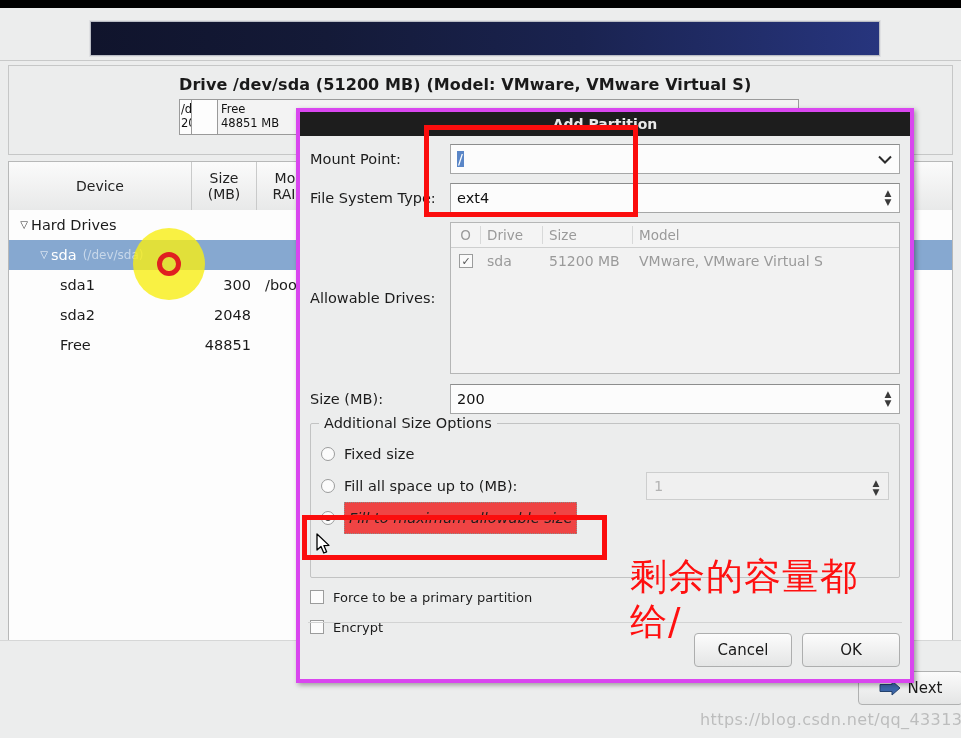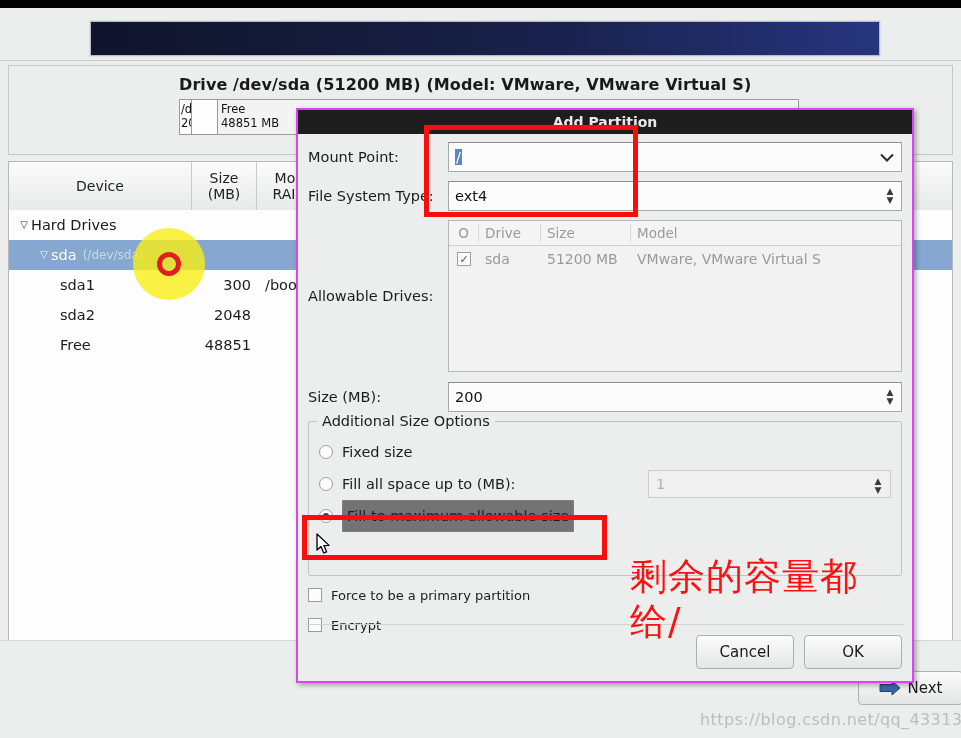--- a/index.html
+++ b/index.html
@@ -66,21 +66,21 @@
     border-top:1px solid #d6d7d7;}
   .navbtn{position:absolute;top:30px;height:34px;
     background:linear-gradient(to bottom,#fbfbfb,#e4e5e5);border:1px solid #b0b1b1;
     border-radius:4px;display:flex;align-items:center;justify-content:center;gap:7px;
     font-size:15px;color:#1b1b1b;box-sizing:border-box;}
   #back-btn{left:738px;width:105px;}
   #next-btn{left:858px;width:105px;}
   .arr-svg{width:22px;height:16px;flex:none;}
   
   #dialog{position:absolute;left:296px;top:108px;width:618px;height:575px;
-    background:#eceded;border:2px solid #d946ef;box-sizing:border-box;
+    background:#eceded;border:4px solid #d946ef;box-sizing:border-box;
     box-shadow:2px 2px 5px rgba(0,0,0,.35);}
   #dlg-title{height:24px;background:#1d1d1d;color:#e9e9e9;font-size:14px;font-weight:bold;
     display:flex;align-items:center;justify-content:center;}
   #dlg-body{position:absolute;left:0;top:24px;right:0;bottom:0;padding:8px 10px 0 10px;
     box-sizing:border-box;}
   .frow{display:flex;align-items:center;margin-bottom:9px;}
   .flabel{width:140px;font-size:14.5px;color:#1c1c1c;flex:none;}
   .fctl{flex:1;position:relative;}
   .txtinput{width:100%;height:30px;box-sizing:border-box;background:#fcfcfc;
     border:1px solid #a6a7a7;border-top-color:#8c8d8d;padding:0 26px 0 6px;font-size:14.5px;
@@ -117,21 +117,21 @@
   #addl{position:relative;border:1px solid #c2c3c3;border-radius:2px;margin-top:4px;
     padding:14px 10px 8px 10px;box-sizing:border-box;height:155px;}
   #addl-legend{position:absolute;left:8px;top:-9px;background:#eceded;padding:0 5px;
     font-size:14.5px;color:#1c1c1c;}
   .optrow{display:flex;align-items:center;height:32px;}
   .radio{width:14px;height:14px;border:1px solid #9b9c9c;border-radius:50%;background:#fbfbfb;
     box-sizing:border-box;flex:none;margin-right:9px;position:relative;}
   .radio.on::after{content:"";position:absolute;left:3px;top:3px;width:6px;height:6px;
     border-radius:50%;background:#3c3c3c;}
   .optlabel{font-size:14.5px;color:#1c1c1c;}
-  .optlabel.focused{border:1px dotted #8d8d8d;background:#737373;padding:7px 4px;}
+  .optlabel.focused{border:1px dotted #8d8d8d;background:#ef4444;padding:7px 4px;font-style:italic;}
   .spinbox{position:relative;width:243px;height:28px;margin-left:auto;background:#f0f0f0;
     border:1px solid #cdcece;box-sizing:border-box;display:flex;align-items:center;
     padding-left:7px;font-size:14.5px;color:#b3b3b3;}
   .chkrow{display:flex;align-items:center;height:30px;}
   .chk{width:14px;height:14px;border:1px solid #9b9c9c;background:#fcfcfc;box-sizing:border-box;
     margin-right:9px;flex:none;}
   #dlg-sep{position:absolute;left:8px;right:8px;bottom:56px;height:1px;background:#d2d3d3;}
   #dlg-buttons{position:absolute;right:10px;bottom:12px;display:flex;gap:10px;margin-left:40px;}
   .dbtn{width:98px;height:34px;background:linear-gradient(to bottom,#fcfcfc,#e4e5e5);
     border:1px solid #adaeae;border-radius:4px;display:flex;align-items:center;

